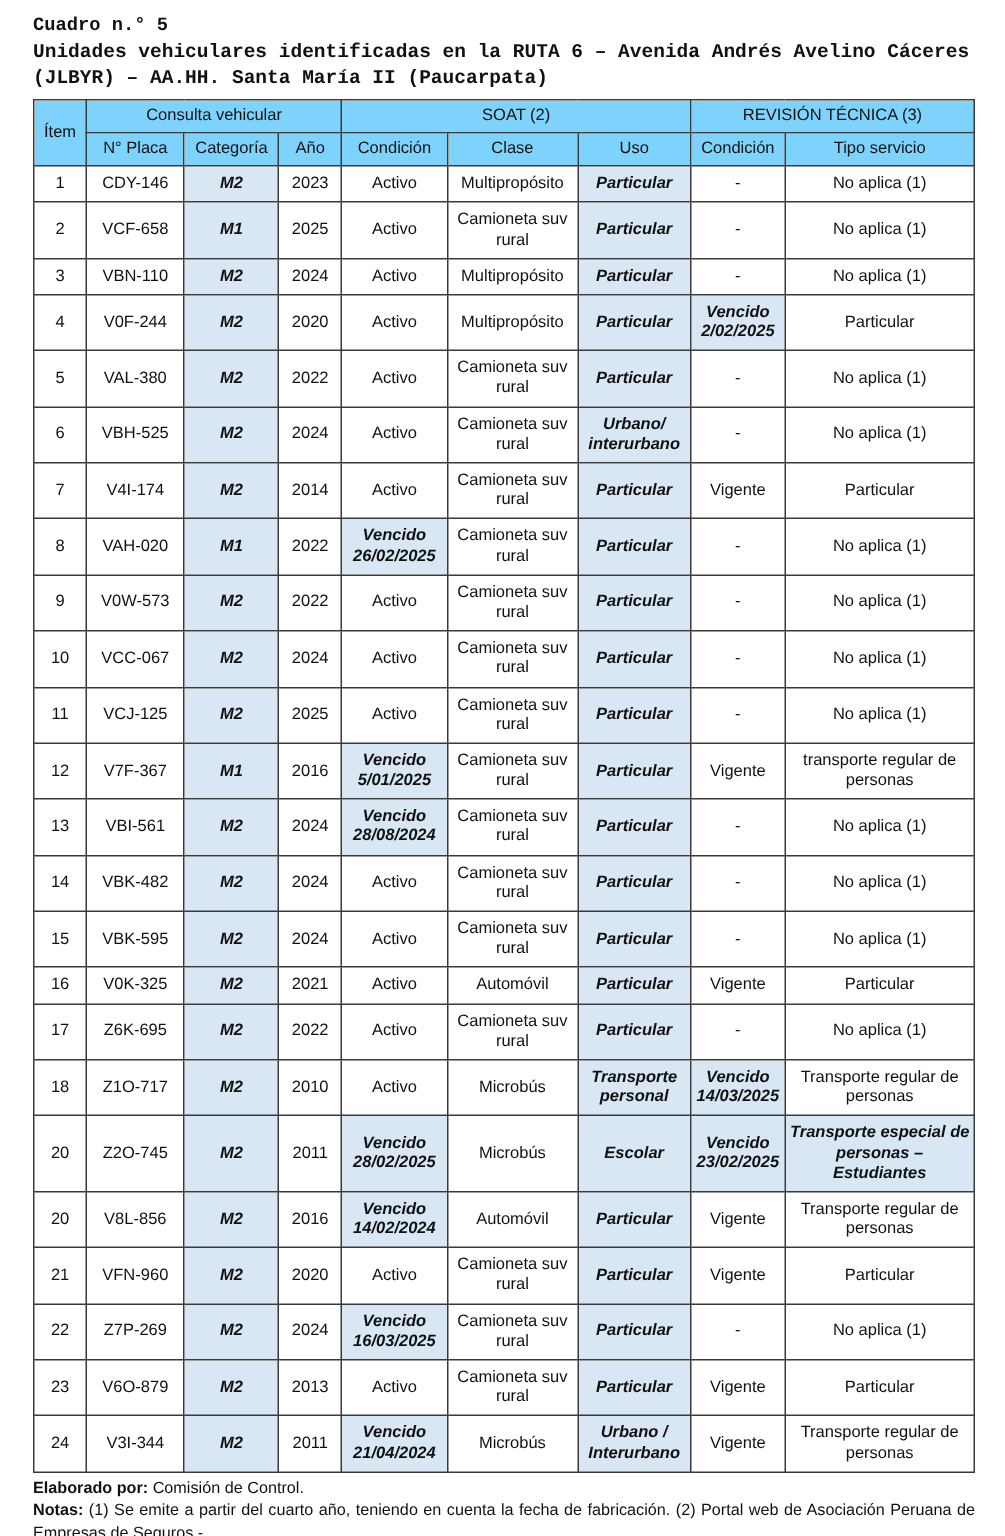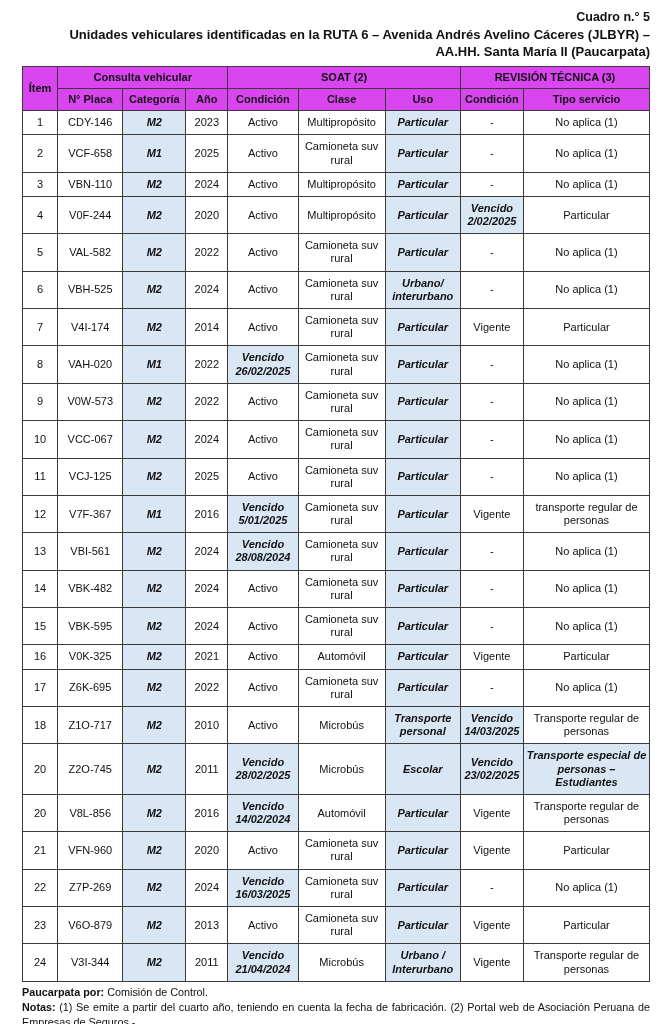--- a/index.html
+++ b/index.html
@@ -2,37 +2,37 @@
 <html style="--hl: #d9e6f3;"><head>
 <meta charset="utf-8">
 <style>
   html,body{margin:0;padding:0;}
   body{
     width:670px;height:1024px;overflow:hidden;background:#ffffff;
     font-family:"Liberation Sans","DejaVu Sans",sans-serif;color:#111;
     -webkit-font-smoothing:antialiased;
   }
   .page{padding:8px 20px 0 22px;}
-  .title-block{text-align:right;margin-bottom:4px;}
+  .title-block{text-align:left;margin-bottom:4px;font-family:Liberation Mono, monospace;}
   .doc-title{font-size:12.5px;font-weight:bold;margin:2px 0 3px 0;}
   .doc-subtitle{font-size:13px;font-weight:bold;line-height:1.3;margin:0 auto;}
   table.main{
     border-collapse:collapse;table-layout:fixed;width:100%;
     margin-top:5px;
     border:1.5px solid #2b2b2b;
   }
   table.main th, table.main td{
     border:1px solid #3a3a3a;
     text-align:center;vertical-align:middle;
     font-size:11px;line-height:1.2;
     padding:5px 2px;
     overflow:hidden;
   }
   table.main thead th{
-    background:#d946ef;font-weight:bold;padding:4px 2px;font-size:11px;
+    background:#7dd3fc;font-weight:normal;padding:4px 2px;font-size:11px;
   }
   td.hl{background:var(--hl,#d9e6f3);font-weight:bold;font-style:italic;}
   .footer{margin-top:3px;font-size:10.8px;line-height:1.38;text-align:justify;}
   .footer p{margin:0;}
   .lbl{font-weight:bold;}
 </style>
 </head>
 <body>
 
 <div class="page">
@@ -112,21 +112,21 @@
           <td class="hl">M2</td>
           <td>2020</td>
           <td>Activo</td>
           <td>Multipropósito</td>
           <td class="hl">Particular</td>
           <td class="hl">Vencido 2/02/2025</td>
           <td>Particular</td>
         </tr>
         <tr>
           <td>5</td>
-          <td>VAL-582</td>
+          <td>VAL-380</td>
           <td class="hl">M2</td>
           <td>2022</td>
           <td>Activo</td>
           <td>Camioneta suv rural</td>
           <td class="hl">Particular</td>
           <td>-</td>
           <td>No aplica (1)</td>
         </tr>
         <tr>
           <td>6</td>
@@ -334,17 +334,17 @@
           <td class="hl">Vencido 21/04/2024</td>
           <td>Microbús</td>
           <td class="hl">Urbano / Interurbano</td>
           <td>Vigente</td>
           <td>Transporte regular de personas</td>
         </tr>
       </tbody>
   </table>
 
   <div class="footer">
-    <p><span class="lbl">Paucarpata por:</span><span> Comisión de Control.</span></p>
+    <p><span class="lbl">Elaborado por:</span><span> Comisión de Control.</span></p>
     <p><span class="lbl">Notas:</span><span> (1) Se emite a partir del cuarto año, teniendo en cuenta la fecha de fabricación. (2) Portal web de Asociación Peruana de Empresas de Seguros - </span></p>
   </div>
 
 </div>
 
 </body></html>

